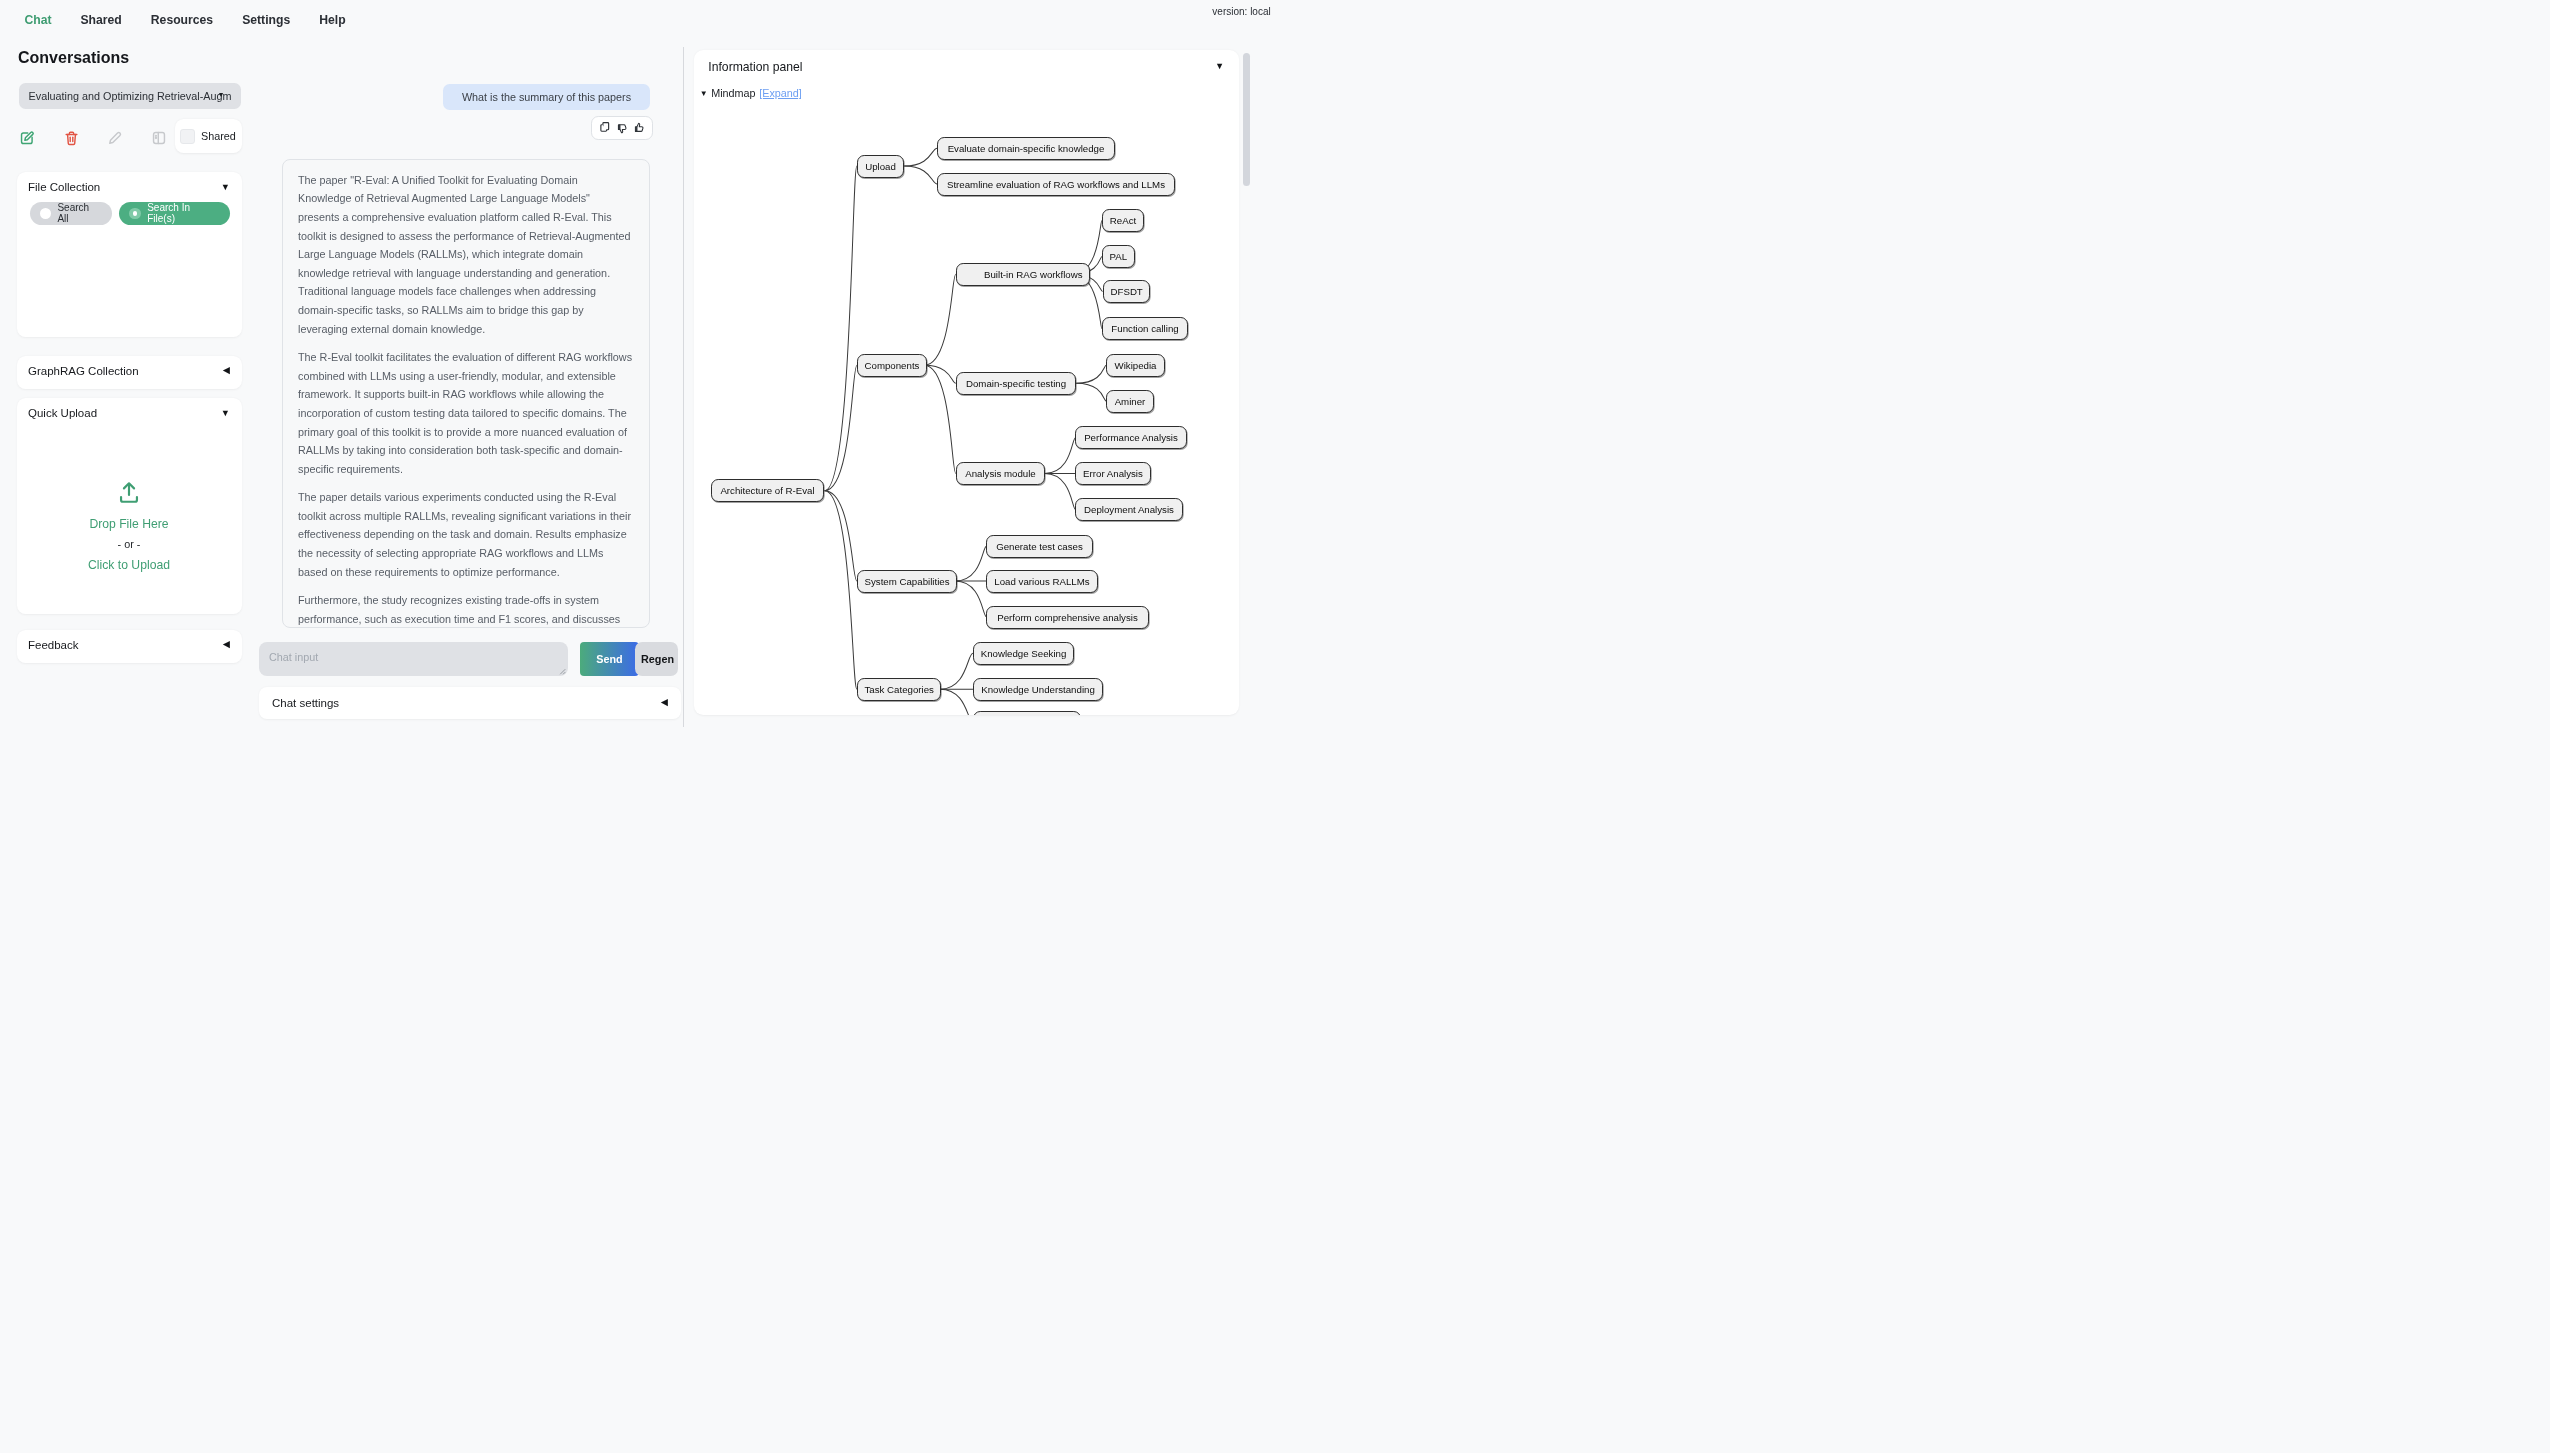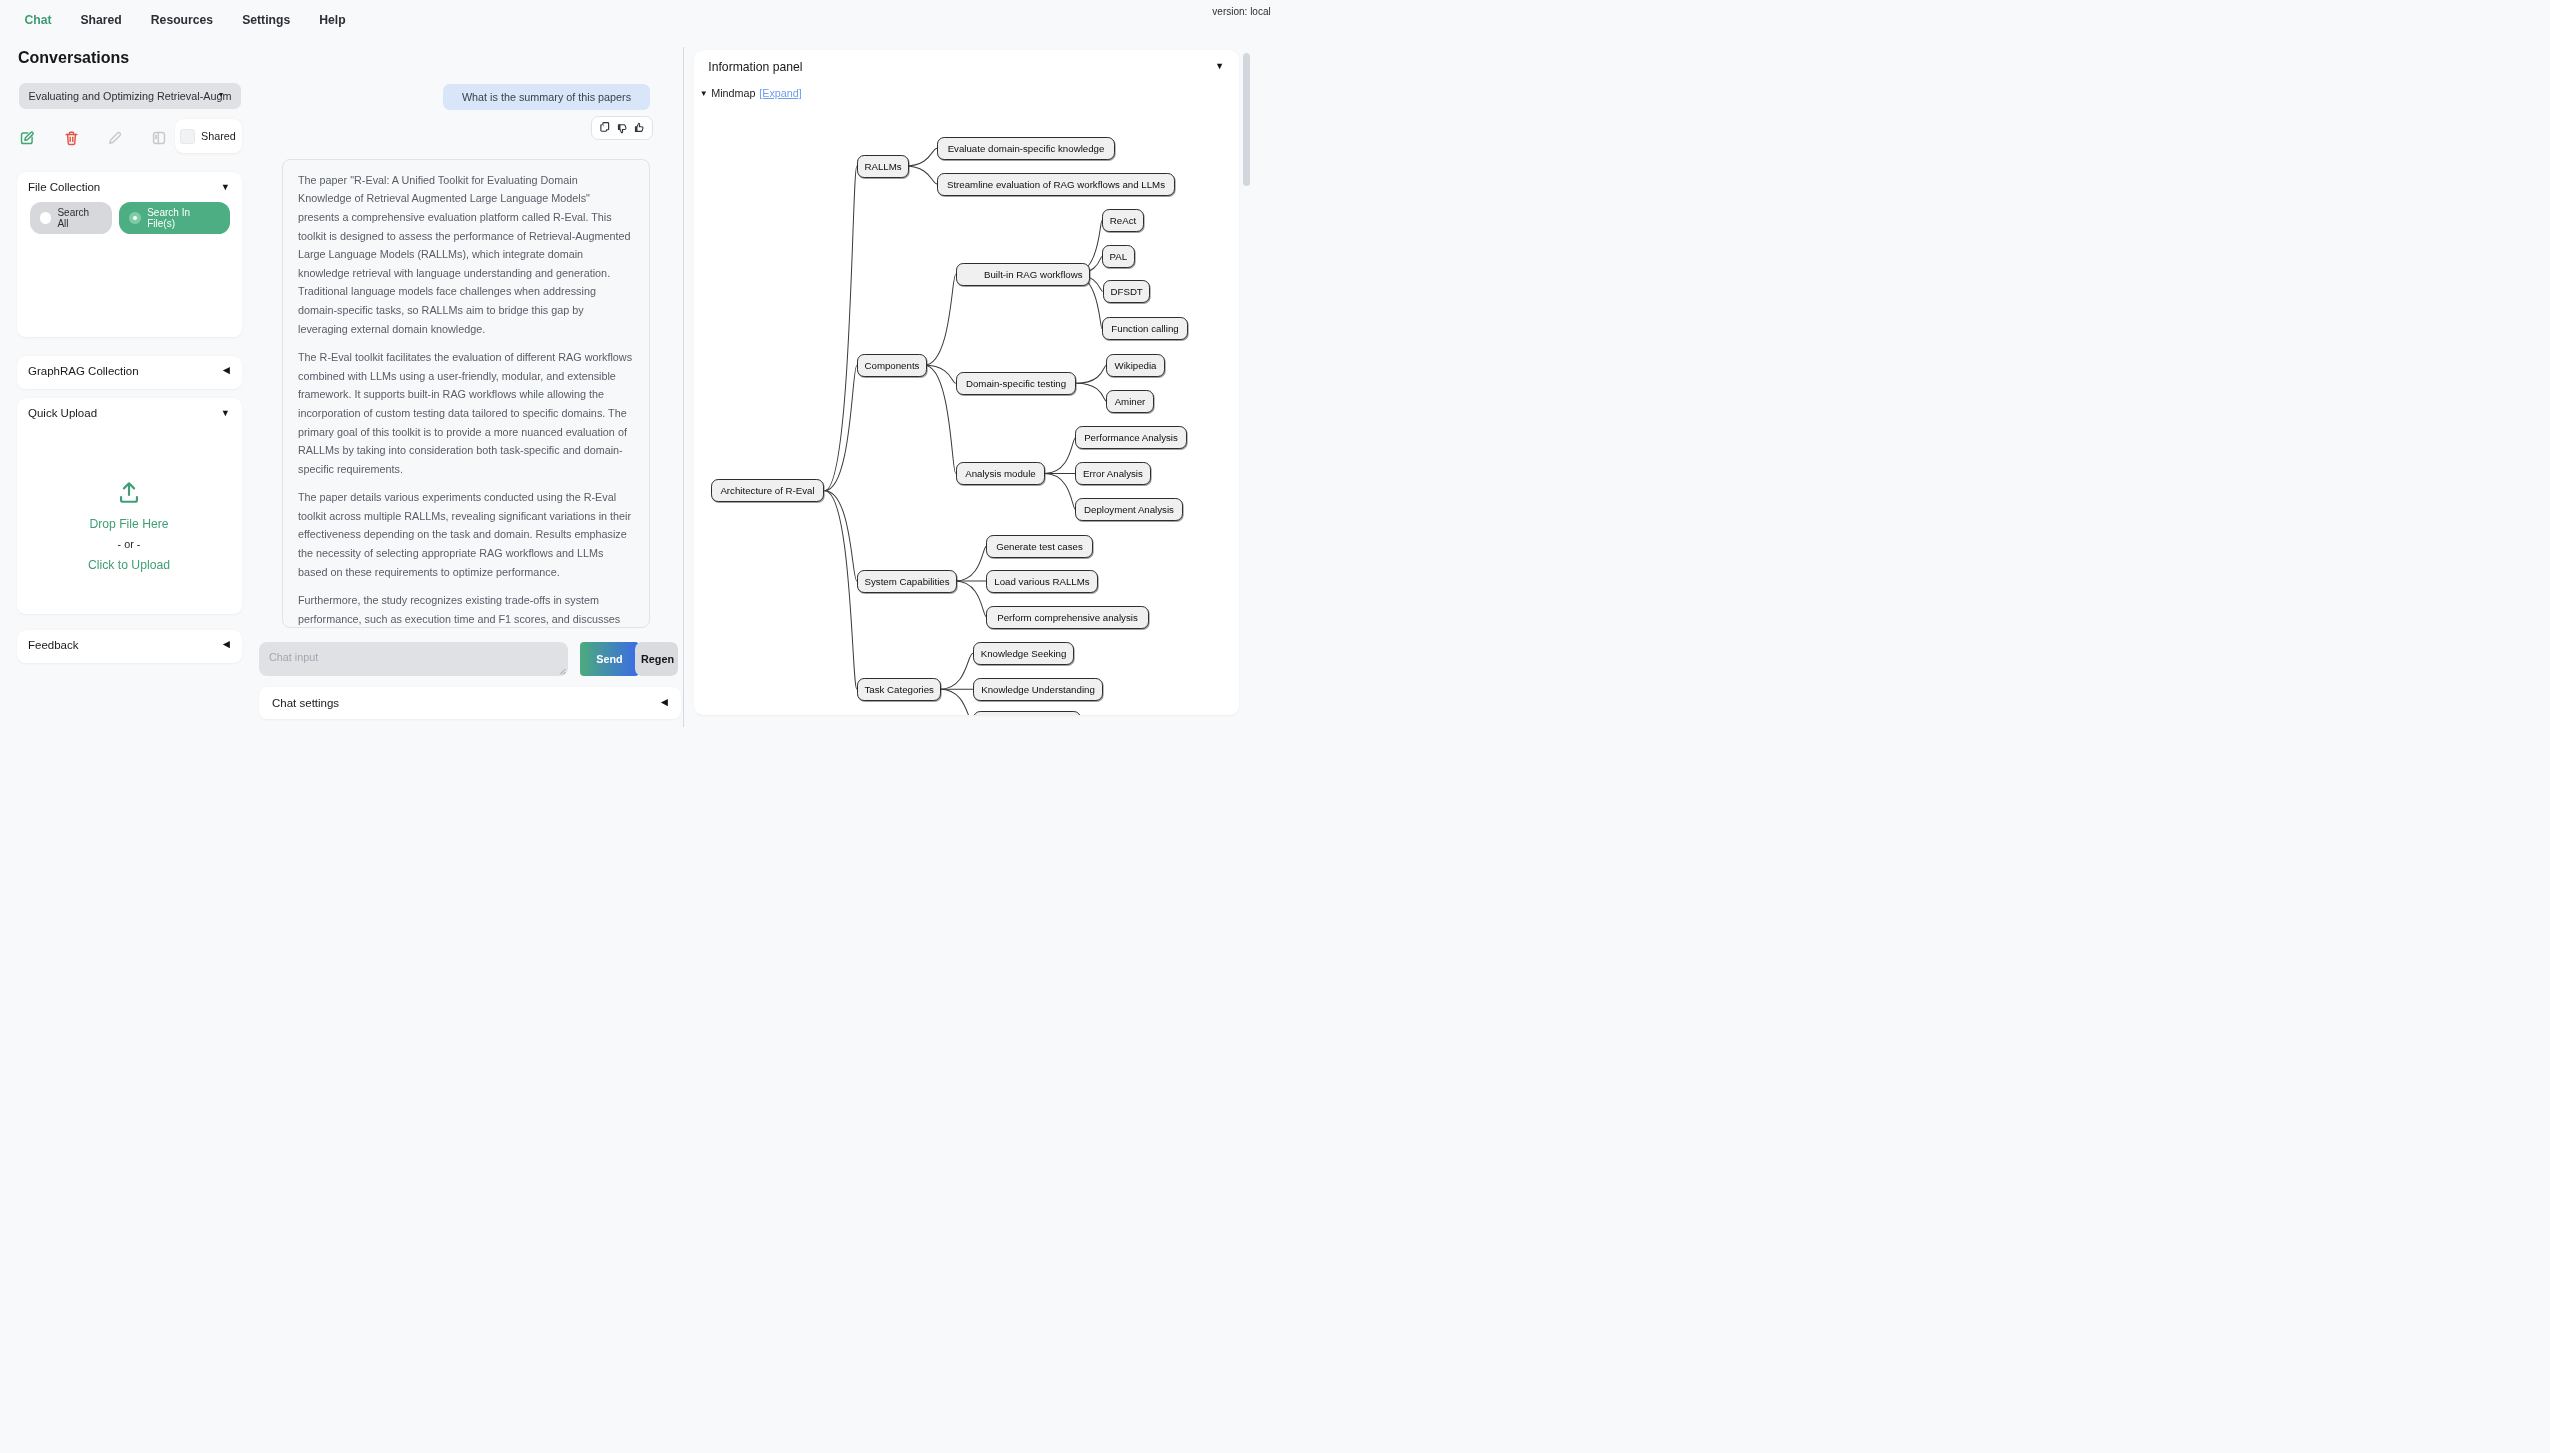--- a/index.html
+++ b/index.html
@@ -21,21 +21,21 @@
   .shared-box{width:13px;height:13px;background:#f1f2f4;border:0.7px solid #e6e8eb;border-radius:2.9px;}
   .shared-label{font-size:10.8px;color:#1b1e22;}
 
   .card{position:absolute;left:16.5px;width:225px;background:#fff;border-radius:8.6px;box-shadow:0 0.7px 2.2px rgba(0,0,0,.05);box-sizing:border-box;}
   .card-head{display:flex;align-items:center;justify-content:space-between;padding:9.3px 11.5px 0 11.5px;}
   .card-title{font-size:11.5px;font-weight:500;color:#17191d;}
   .tri{font-size:9.3px;color:#121417;line-height:1;}
 
   
   .fc-toggles{display:flex;gap:7.2px;margin:8.6px 11.5px 0 13px;}
-  .toggle{height:32px;border-radius:11.5px;display:flex;align-items:center;gap:6.5px;padding:0 10px;font-size:10px;cursor:pointer;}
+  .toggle{height:23px;border-radius:11.5px;display:flex;align-items:center;gap:6.5px;padding:0 10px;font-size:10px;cursor:pointer;}
   .toggle.gray{background:#d6d8dc;color:#2a2e33;}
   .toggle.green{background:#4cae82;color:#fff;}
   .radio{width:11.5px;height:11.5px;border-radius:50%;background:#fff;}
   .radio.sel{background:#7fcaa7;position:relative;}
   .radio.sel::after{content:"";position:absolute;left:3.6px;top:3.6px;width:4.3px;height:4.3px;border-radius:50%;background:#fff;}
   .fc-filebox{margin:10px 11.5px 0 13px;background:#dfe1e5;border-radius:8.6px;height:97px;position:relative;}
   .fc-chip{position:absolute;left:8px;top:7.2px;width:172px;height:67px;background:#d2d5d9;border-radius:6.5px;padding:5.7px 21.5px 5.7px 9.3px;box-sizing:border-box;font-size:9.2px;line-height:1.55;color:#33373c;}
   .chip-x{position:absolute;right:5px;top:26px;width:16px;height:16px;border-radius:50%;background:#eef0f2;display:flex;align-items:center;justify-content:center;font-size:8.6px;color:#44484d;cursor:pointer;}
   .fc-clear{position:absolute;right:23px;bottom:7.2px;width:18.6px;height:18.6px;border-radius:50%;background:#fff;box-shadow:0 0.7px 1.4px rgba(0,0,0,.15);display:flex;align-items:center;justify-content:center;font-size:9.3px;color:#1c1f23;cursor:pointer;}
   .fc-clear-caret{position:absolute;right:8.6px;bottom:10px;font-size:7.2px;color:#1c1f23;cursor:pointer;}
@@ -260,21 +260,21 @@
           <path d="M489 591 C527 591, 527 591, 532 591"></path>
           <path d="M489 591 C527 591, 527 641, 532 641"></path>
           <path d="M364 741 C402 741, 402 692, 408 692"></path>
           <path d="M364 741 C402 741, 402 741, 408 741"></path>
           <path d="M364 741 C402 741, 402 791, 408 791"></path>
           <path d="M343 892 C381 892, 381 842, 389 842"></path>
           <path d="M343 892 C381 892, 381 892, 389 892"></path>
           <path d="M343 892 C381 892, 381 938, 389 938"></path>
         </svg>
     <div class="mm-node" style="left: 17px; top: 429px; min-width: 113px;">Architecture of R-Eval</div>
-        <div class="mm-node" style="left: 163px; top: 105px; min-width: 47px;">RALLMs</div>
+        <div class="mm-node" style="left: 163px; top: 105px; min-width: 47px;">Upload</div>
         <div class="mm-node" style="left: 243px; top: 87px; min-width: 178px;">Evaluate domain-specific knowledge</div>
         <div class="mm-node" style="left: 243px; top: 123px; min-width: 238px;">Streamline evaluation of RAG workflows and LLMs</div>
         <div class="mm-node" style="left: 163px; top: 304px; min-width: 67px;">Components</div>
         <div class="mm-node" style="left: 262px; top: 213px; min-width: 117px; padding-left: 27px;">Built-in RAG workflows</div>
         <div class="mm-node" style="left: 408px; top: 159px; min-width: 42px;">ReAct</div>
         <div class="mm-node" style="left: 408px; top: 195px; min-width: 32px;">PAL</div>
         <div class="mm-node" style="left: 409px; top: 230px; min-width: 44px;">DFSDT</div>
         <div class="mm-node" style="left: 408px; top: 267px; min-width: 86px;">Function calling</div>
         <div class="mm-node" style="left: 262px; top: 322px; min-width: 120px;">Domain-specific testing</div>
         <div class="mm-node" style="left: 412px; top: 304px; min-width: 59px;">Wikipedia</div>

